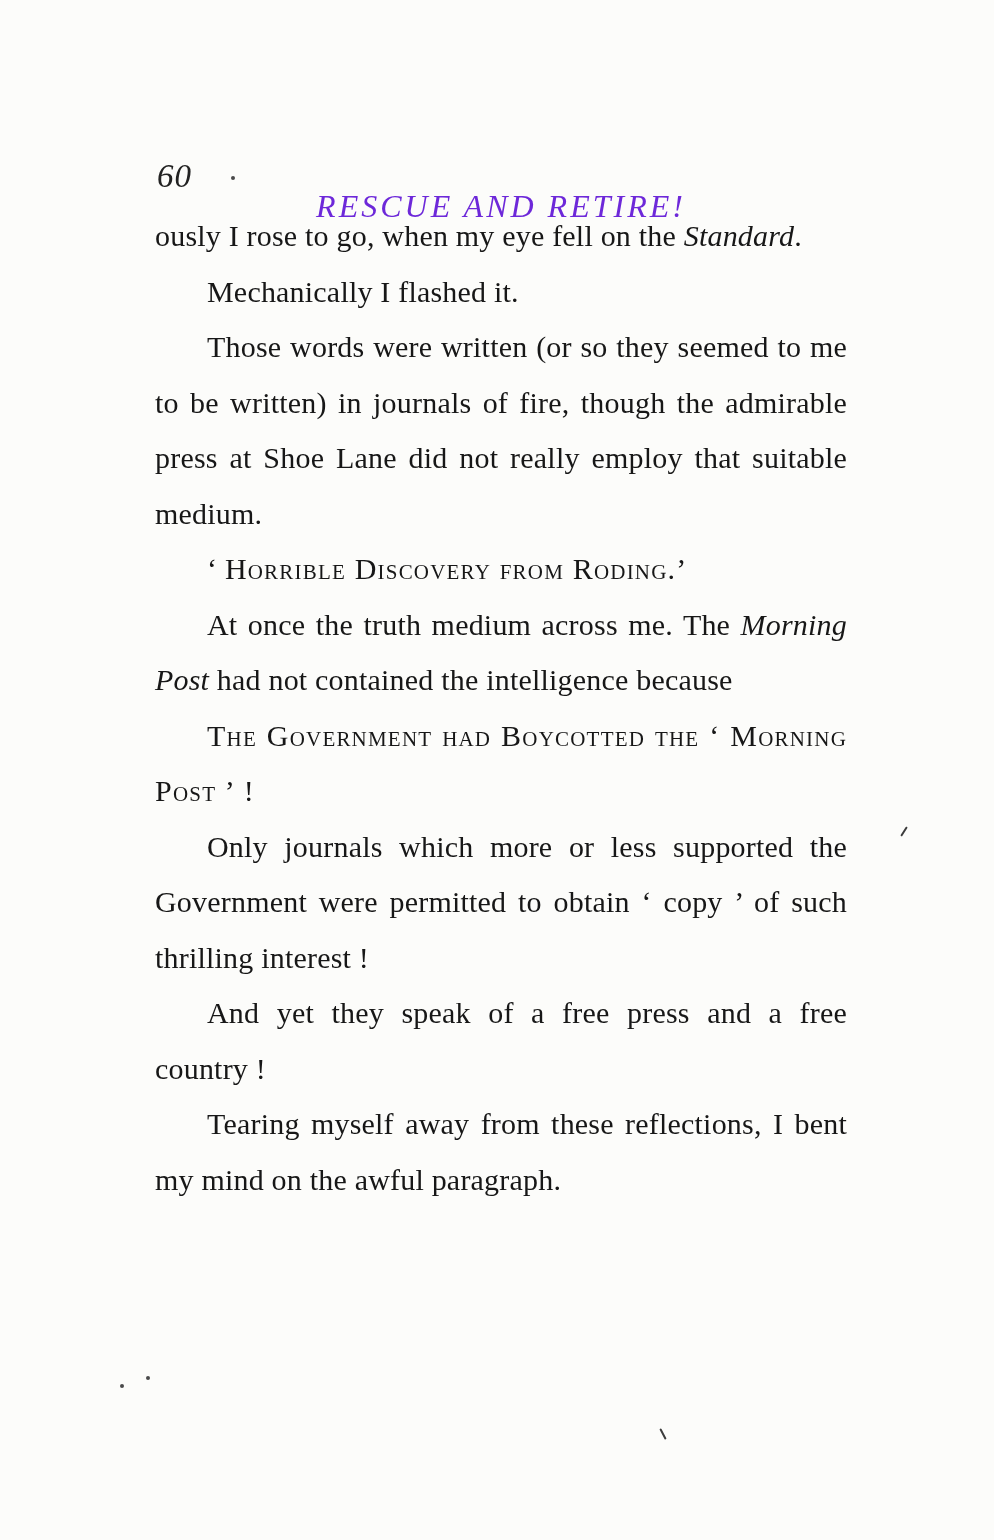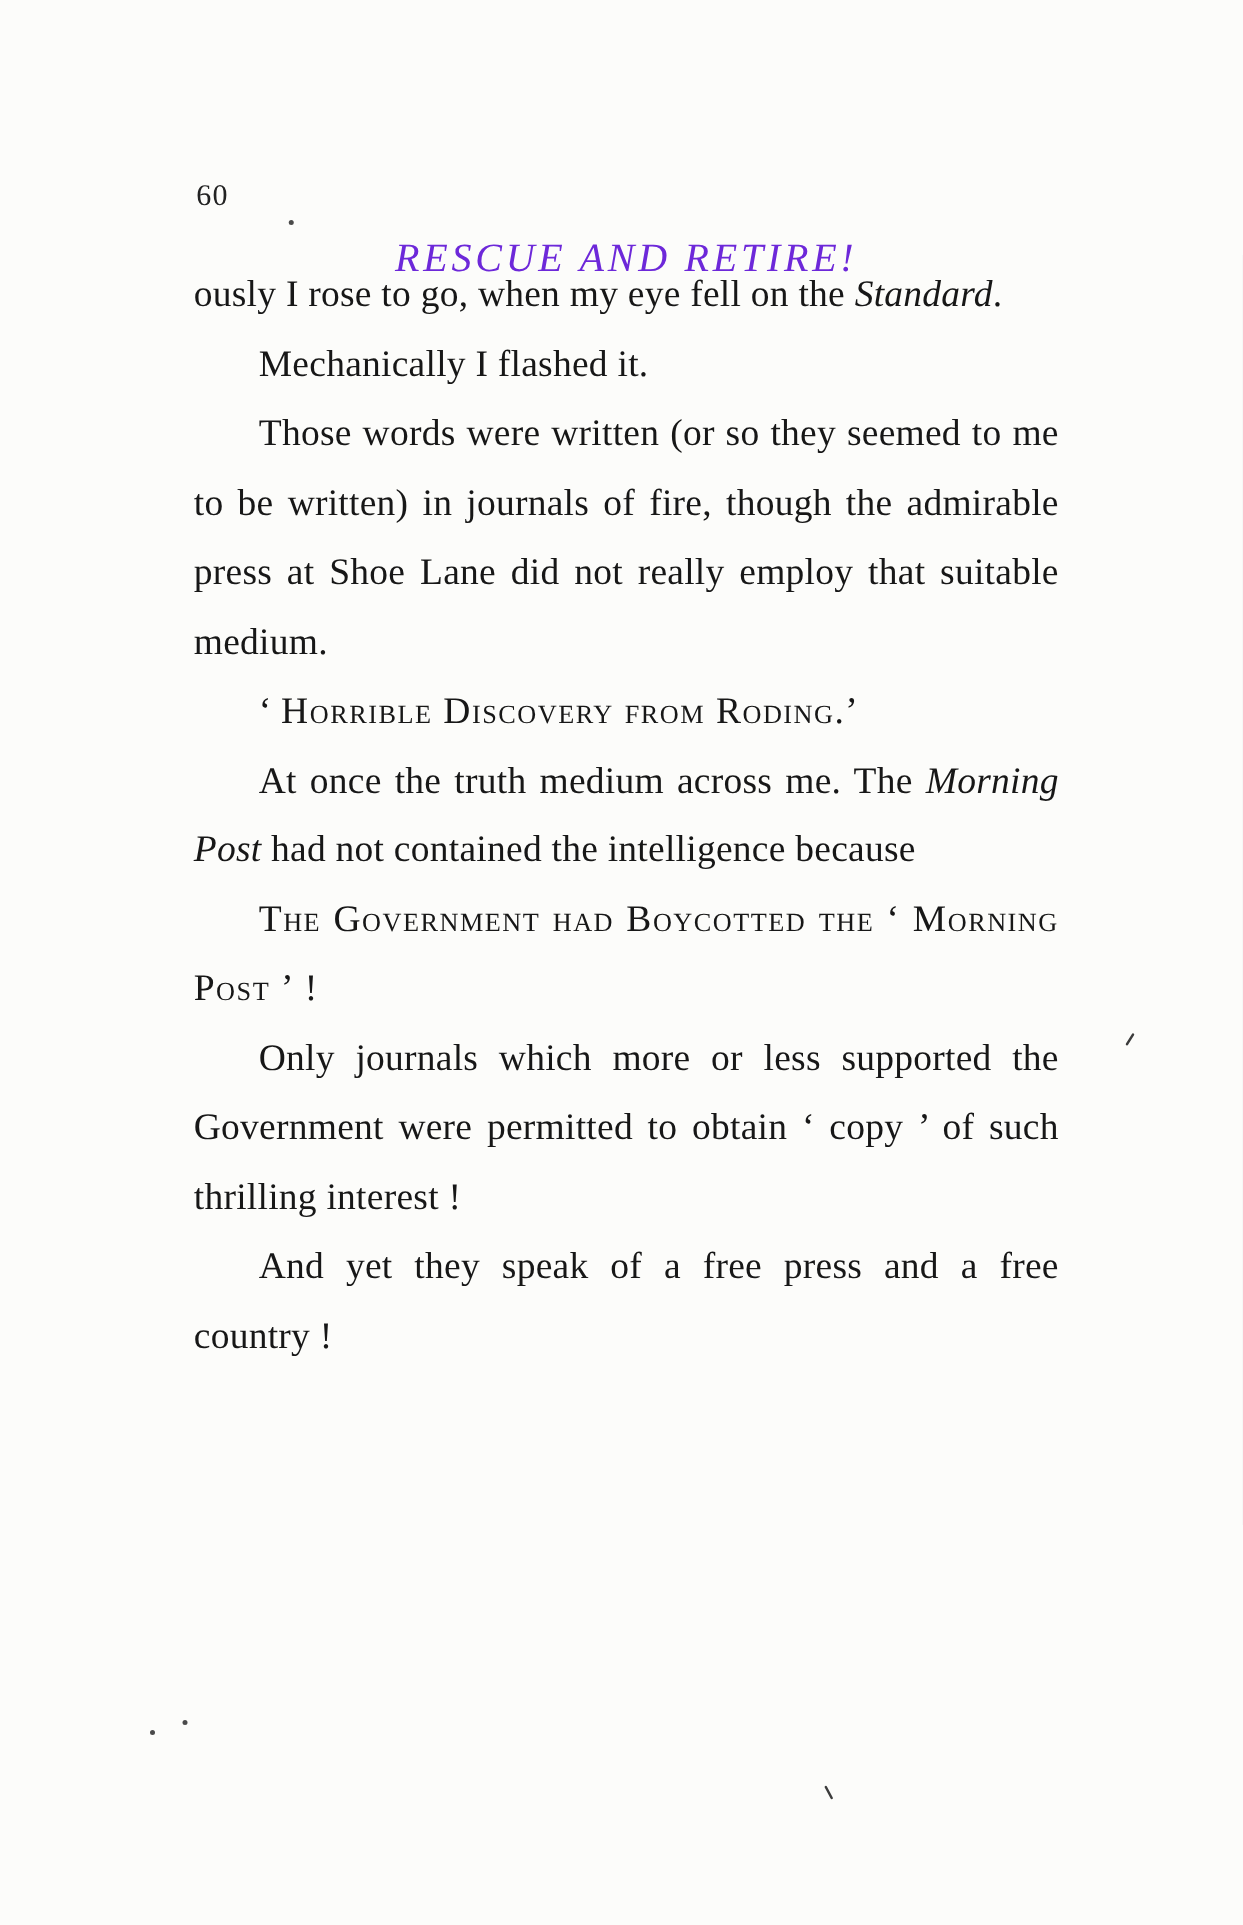--- a/index.html
+++ b/index.html
@@ -20,24 +20,25 @@
   .running-head {
     position: absolute;
     top: 140px;
     left: 155px;
     width: 692px;
     height: 40px;
   }
   .page-number {
     position: absolute;
     left: 2px;
-    top: 4px;
-    font-size: 24px;
+    top: 18px;
+    font-size: 33px;
     letter-spacing: 1px;
     color: #222;
+    font-style: italic;
   }
   .page-title {
     text-align: center;
     font-style: italic;
     font-size: 32px;
     letter-spacing: 3px;
     color: #6d28d9;
     padding-top: 1px;
     margin-top: 47px;
   }
@@ -94,20 +95,21 @@
 
   <div class="text-block">
       <p class=""><span class="seg-normal">ously I rose to go, when my eye fell on the </span><span class="seg-italic">Standard</span><span class="seg-normal">.</span></p>
       <p class="indent"><span class="seg-normal">Mechanically I flashed it.</span></p>
       <p class="indent"><span class="seg-normal">Those words were written (or so they seemed to me to be written) in journals of fire, though the admirable press at Shoe Lane did not really employ that suitable medium.</span></p>
       <p class="indent"><span class="seg-normal">‘ </span><span class="seg-smallcaps">Horrible Discovery from Roding.</span><span class="seg-normal">’</span></p>
       <p class="indent"><span class="seg-normal">At once the truth medium across me.  The </span><span class="seg-italic">Morning Post</span><span class="seg-normal"> had not contained the intelligence because</span></p>
       <p class="indent"><span class="seg-smallcaps">The Government had Boycotted the ‘ Morning Post ’</span><span class="seg-normal"> !</span></p>
       <p class="indent"><span class="seg-normal">Only journals which more or less supported the Government were permitted to obtain ‘ copy ’ of such thrilling interest !</span></p>
       <p class="indent"><span class="seg-normal">And yet they speak of a free press and a free country !</span></p>
+      <p class="indent"><span class="seg-normal">Tearing myself away from these reflections, I bent my mind on the awful paragraph.</span></p>
     </div>
 
   <span class="speck speck-1"></span>
   <span class="speck speck-2"></span>
   <span class="speck speck-3"></span>
   <span class="tick tick-1"></span>
   <span class="tick tick-2"></span>
 
 </div>
 

